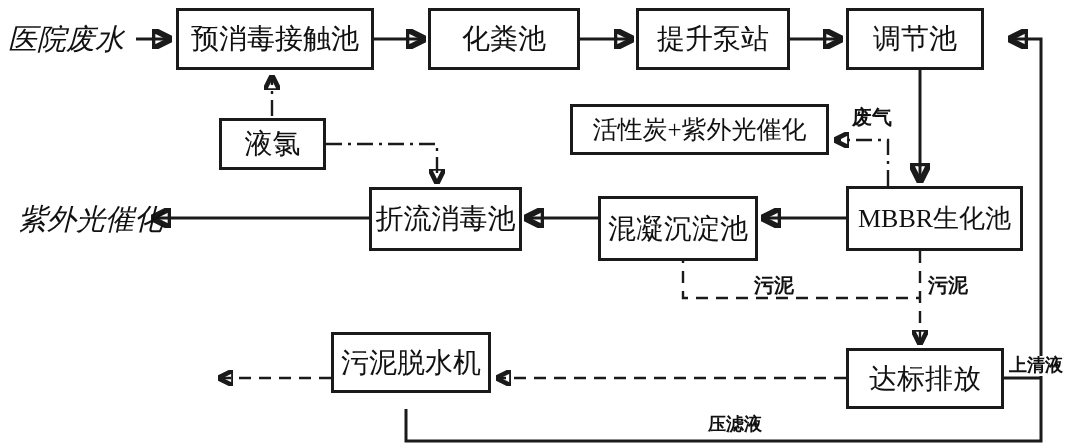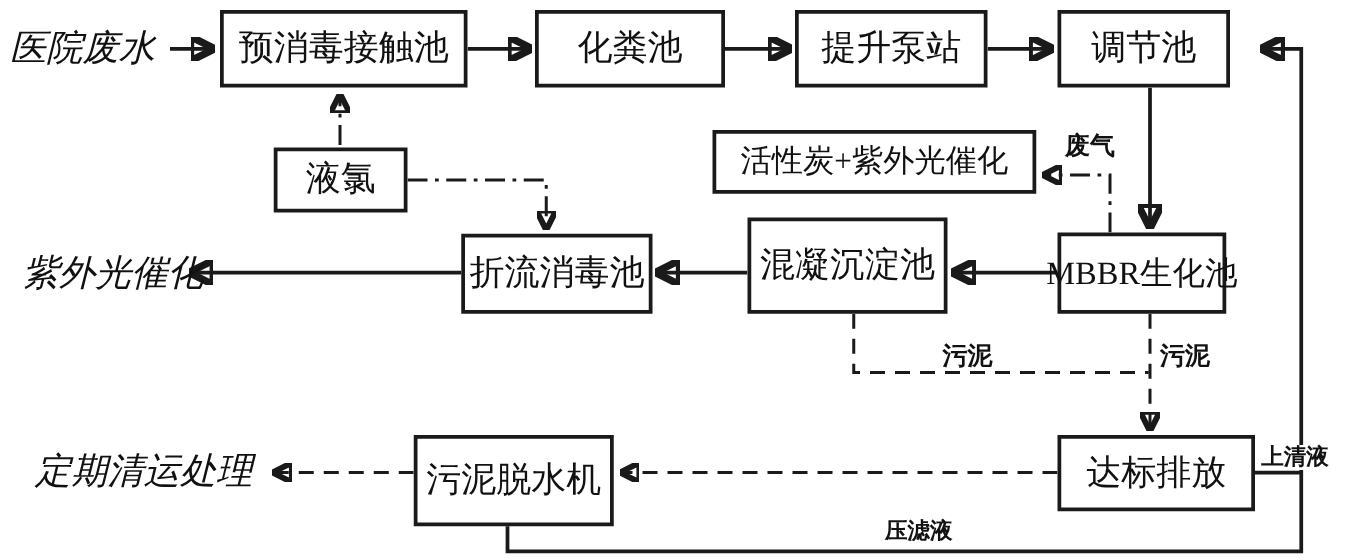--- a/index.html
+++ b/index.html
@@ -81,33 +81,32 @@
   <div class="box" style="left:636px;top:8px;width:154px;height:62px">提升泵站</div>
 
   <div class="box" style="left:846px;top:8px;width:138px;height:62px">调节池</div>
 
   <div class="box" style="left:570px;top:104px;width:259px;height:51px;font-size:25px">活性炭+紫外光催化</div>
 
   <div class="box" style="left:219px;top:118px;width:107px;height:52px">液氯</div>
 
   <div class="box" style="left:369px;top:187px;width:153px;height:64px">折流消毒池</div>
 
-  <div class="box" style="left:598px;top:174px;width:160px;height:77px">混凝沉淀池</div>
+  <div class="box" style="left:598px;top:196px;width:160px;height:65px">混凝沉淀池</div>
 
-  <div class="box" style="left:846px;top:186px;width:135px;height:65px;font-size:26px">MBBR生化池</div>
+  <div class="box" style="left:846px;top:186px;width:177px;height:65px;font-size:26px">MBBR生化池</div>
 
-  <div class="box" style="left:331px;top:348px;width:160px;height:73px">污泥脱水机</div>
+  <div class="box" style="left:331px;top:332px;width:160px;height:61px">污泥脱水机</div>
 
   <div class="box" style="left:846px;top:348px;width:158px;height:61px">达标排放</div>
 
   <div class="txt" style="left:8px;top:24px">医院废水</div>
 
   <div class="txt" style="left:18px;top:204px">紫外光催化</div>
 
-  <div class="txt" style="left:28px;top:362px">定期清运处理</div>
 
   <div class="small" style="left:850px;top:106px">废气</div>
 
   <div class="small" style="left:752px;top:274px">污泥</div>
 
   <div class="small" style="left:926px;top:274px">污泥</div>
 
   <div class="small" style="left:1007px;top:356px;font-size:18px">上清液</div>
 
   <div class="small" style="left:706px;top:415px;font-size:18px">压滤液</div>

